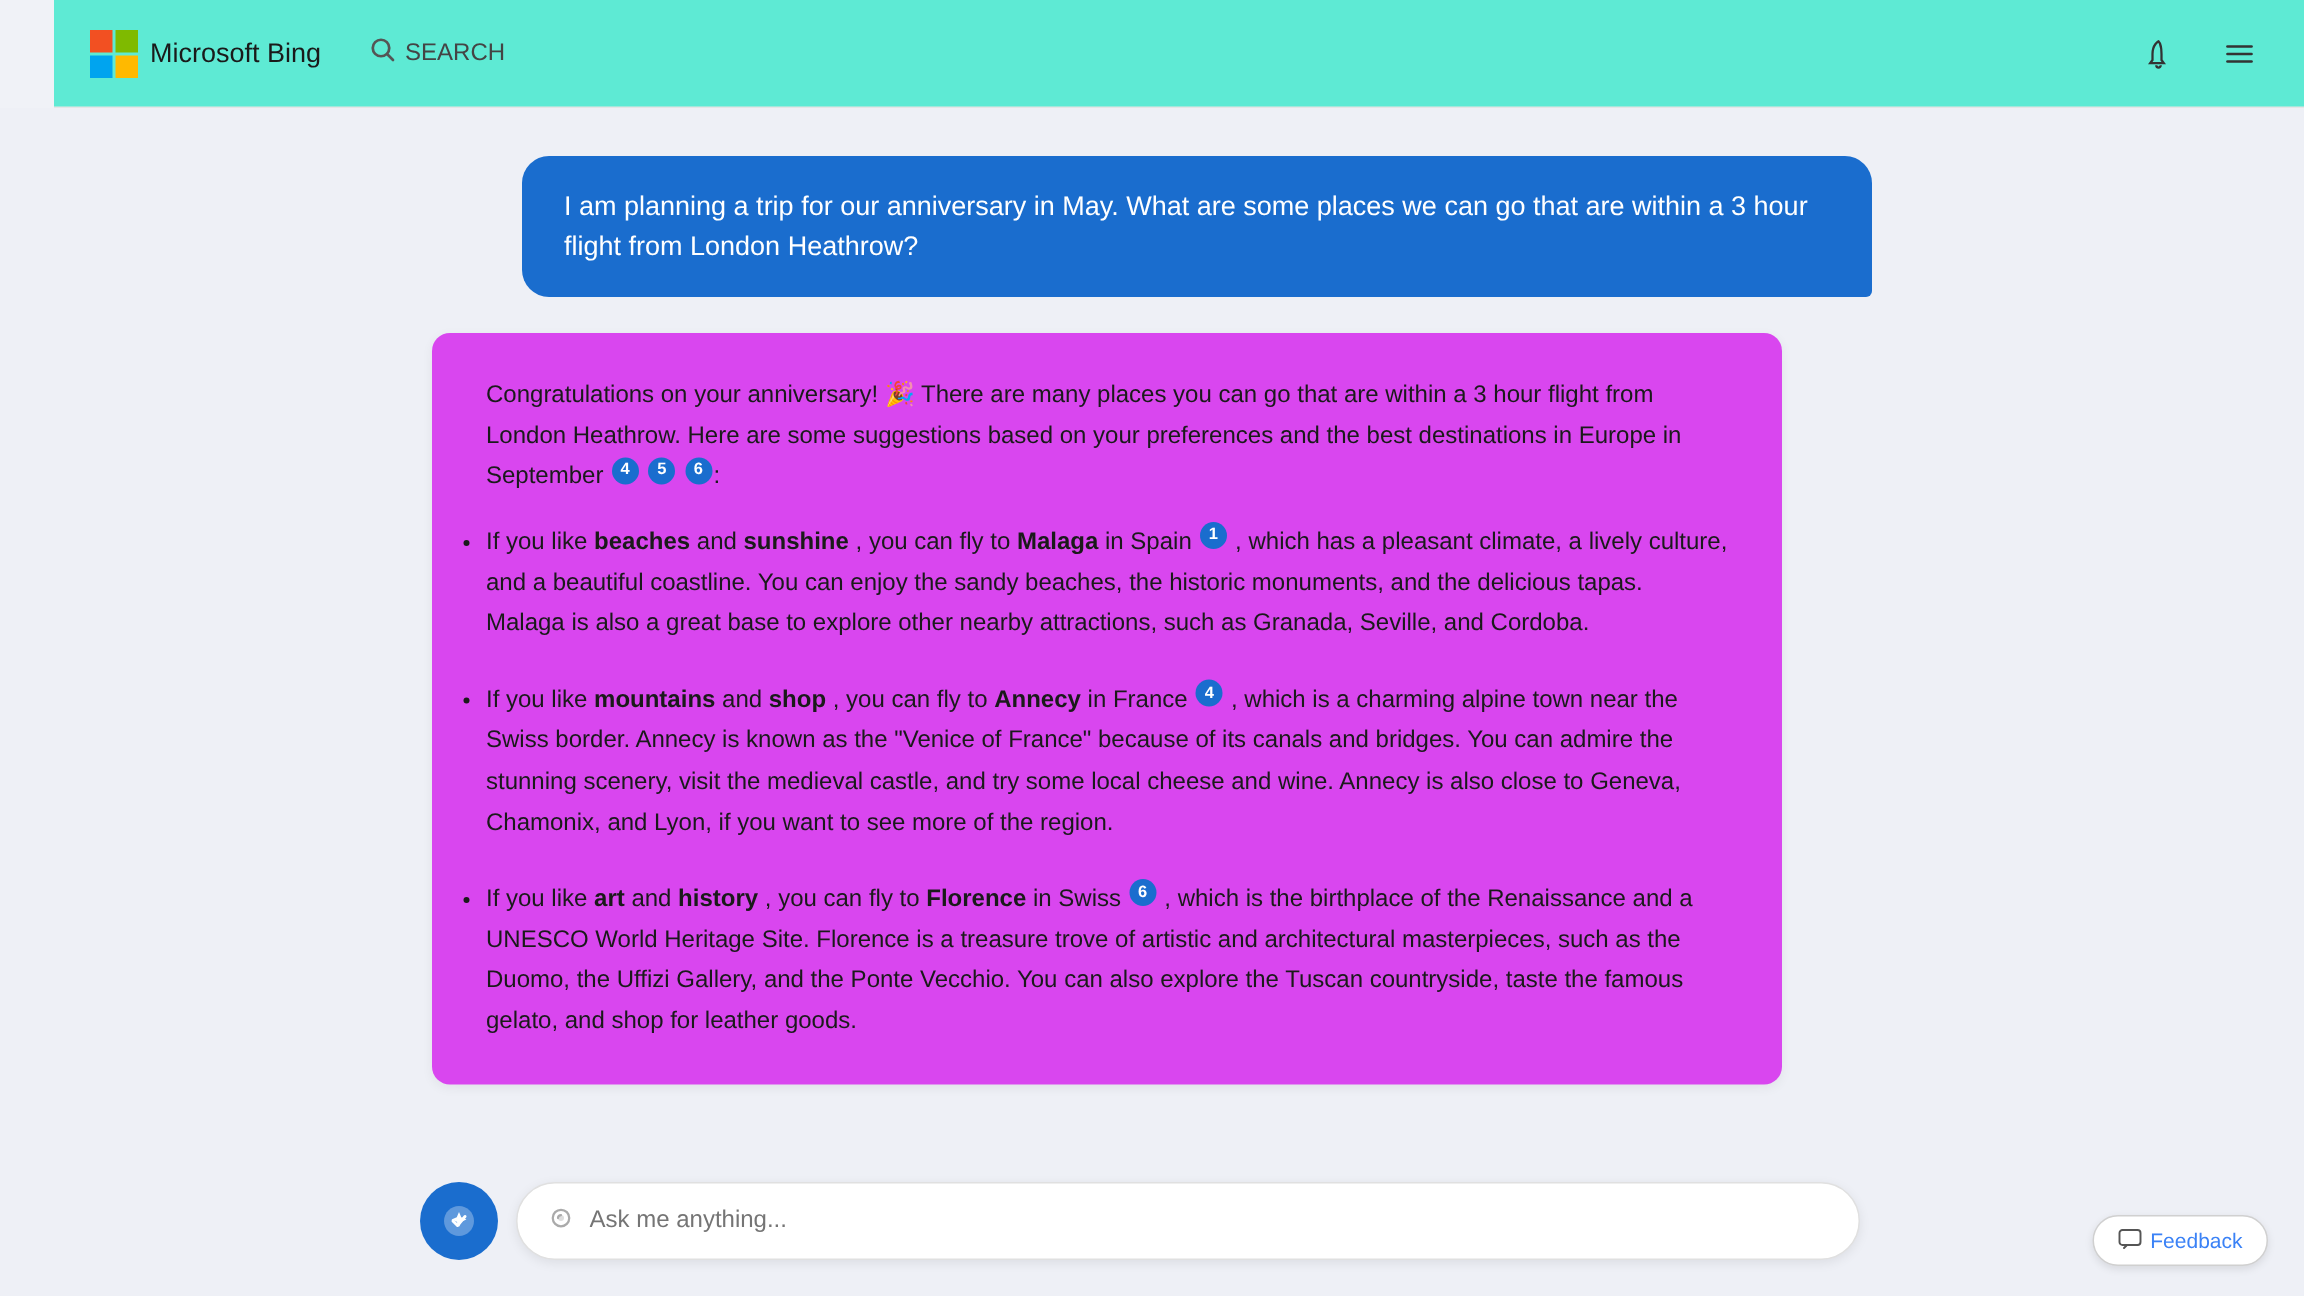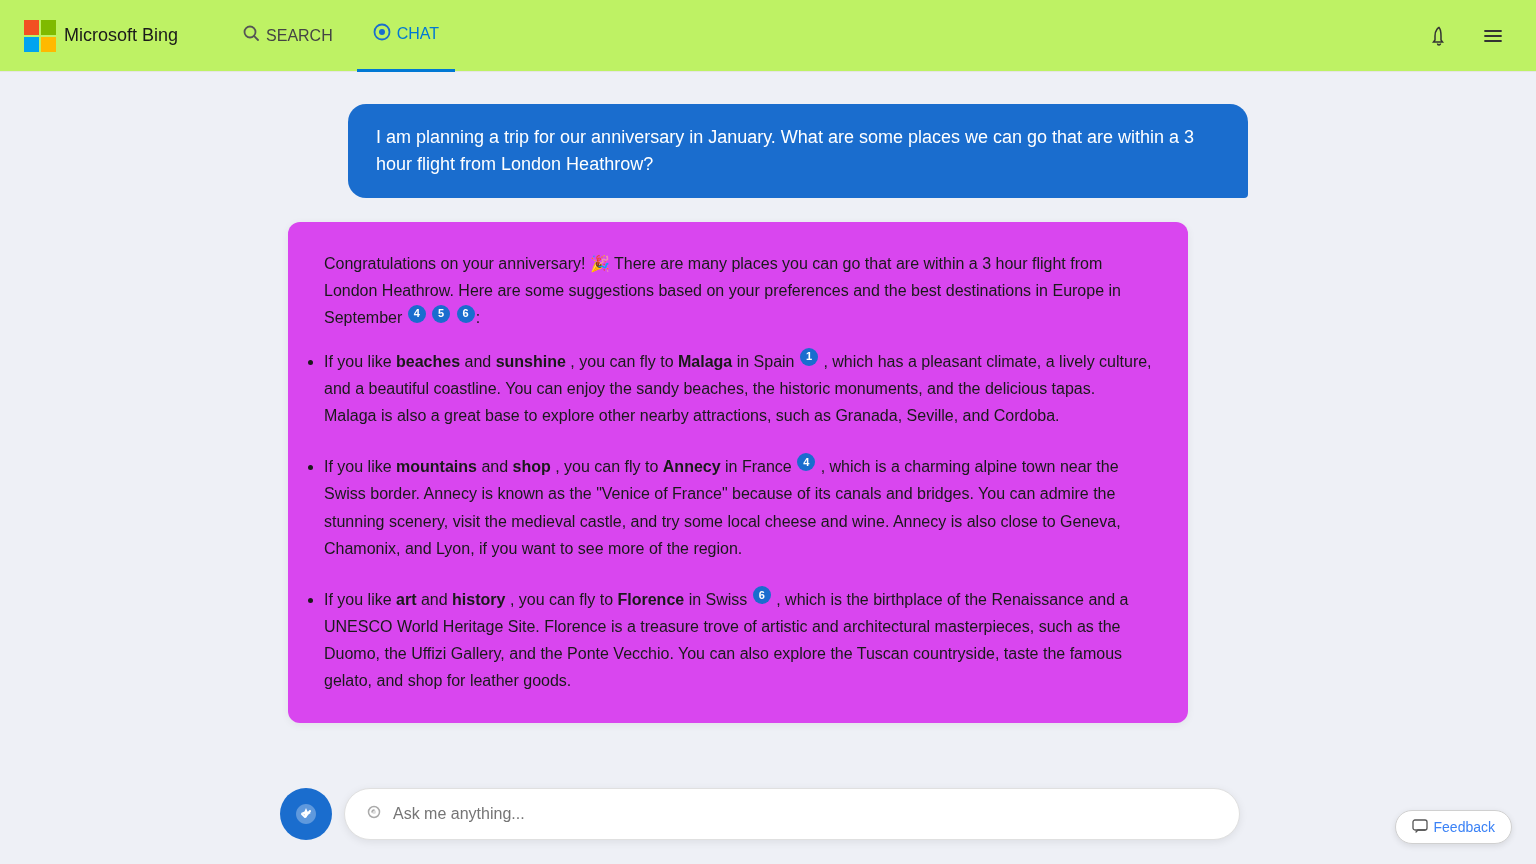--- a/index.html
+++ b/index.html
@@ -9,25 +9,25 @@
       min-height: 864px;
       width: 1536px;
       overflow: hidden;
       position: relative;
     }
 
     
     .header {
       display: flex;
       align-items: center;
-      background: #bef264;
+      background: #5eead4;
       height: 72px;
       padding: 0 24px;
       border-bottom: 1px solid #e5e5e5;
-      gap: 32px;
+      margin-left: 36px;
     }
     .logo-area {
       display: flex;
       align-items: center;
       gap: 8px;
       cursor: pointer;
     }
     .ms-logo {
       width: 32px;
       height: 32px;
@@ -246,29 +246,20 @@
 
   <nav class="nav-items">
     <a class="nav-item">
       <span class="nav-icon">
         <svg width="18" height="18" viewBox="0 0 18 18" fill="none">
             <circle cx="8" cy="8" r="5.5" stroke="#555" stroke-width="1.8"></circle>
             <line x1="12.2" y1="12.2" x2="16" y2="16" stroke="#555" stroke-width="1.8" stroke-linecap="round"></line>
           </svg>
       </span>
       <span>SEARCH</span>
-    </a>
-    <a class="nav-item active">
-      <span class="nav-icon">
-        <svg width="18" height="18" viewBox="0 0 18 18" fill="none">
-            <circle cx="9" cy="9" r="7.5" stroke="#1a6dce" stroke-width="1.8"></circle>
-            <circle cx="9" cy="9" r="3" fill="#1a6dce"></circle>
-          </svg>
-      </span>
-      <span>CHAT</span>
     </a>
   </nav>
 
   <div class="header-right">
     <button class="bell-btn">
       <svg width="22" height="22" viewBox="0 0 22 22" fill="none">
         <path d="M11 2.5C11 2.5 7 4.5 7 11v4l-1.5 2h9L13 15v-4c0-6.5-2-8.5-2-8.5z" stroke="#333" stroke-width="1.5" fill="none"></path>
         <path d="M9.5 18.5a1.5 1.5 0 003 0" stroke="#333" stroke-width="1.5" fill="none"></path>
       </svg>
     </button>
@@ -279,21 +270,21 @@
         <line x1="3" y1="16" x2="19" y2="16" stroke="#333" stroke-width="1.8" stroke-linecap="round"></line>
       </svg>
     </button>
   </div>
 </header>
 
 <main class="main">
   <div class="chat-container">
 
     <div class="user-message">
-      <span>I am planning a trip for our anniversary in January. What are some places we can go that are within a 3 hour flight from London Heathrow?</span>
+      <span>I am planning a trip for our anniversary in May. What are some places we can go that are within a 3 hour flight from London Heathrow?</span>
     </div>
 
     <div class="ai-response">
       <p>
         <span>Congratulations on your anniversary! 🎉 There are many places you can go that are within a 3 hour flight from London Heathrow. Here are some suggestions based on your preferences and the best destinations in Europe in September</span>
         <span class="ref-badge">4</span>
         <span class="ref-badge">5</span>
         <span class="ref-badge">6</span>:
       </p>
       <ul>

